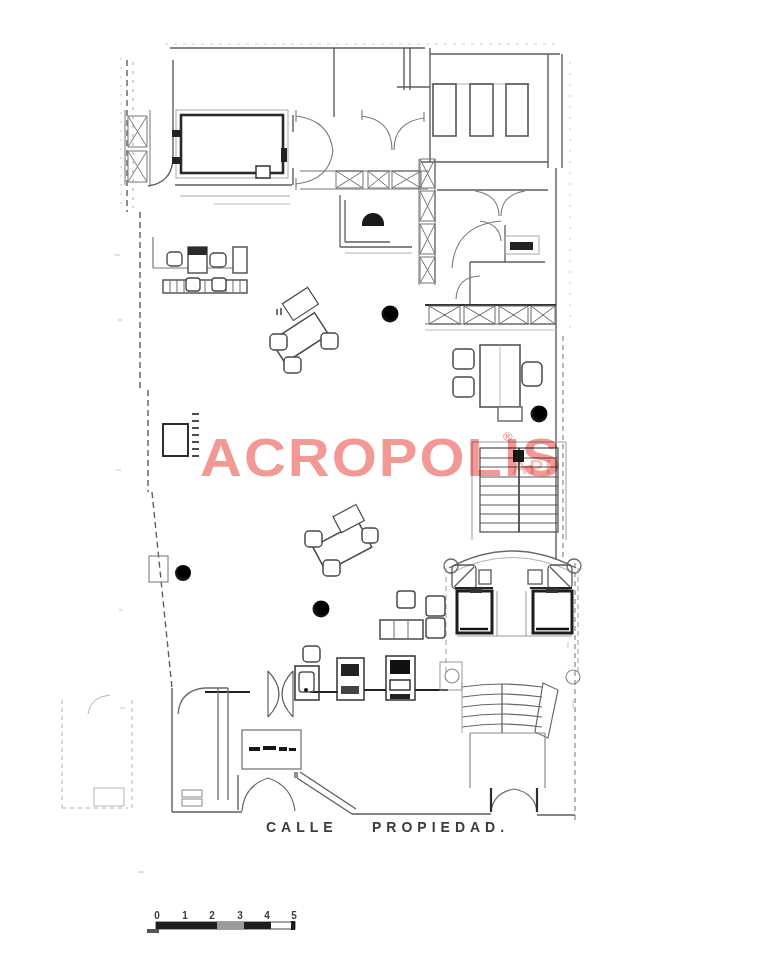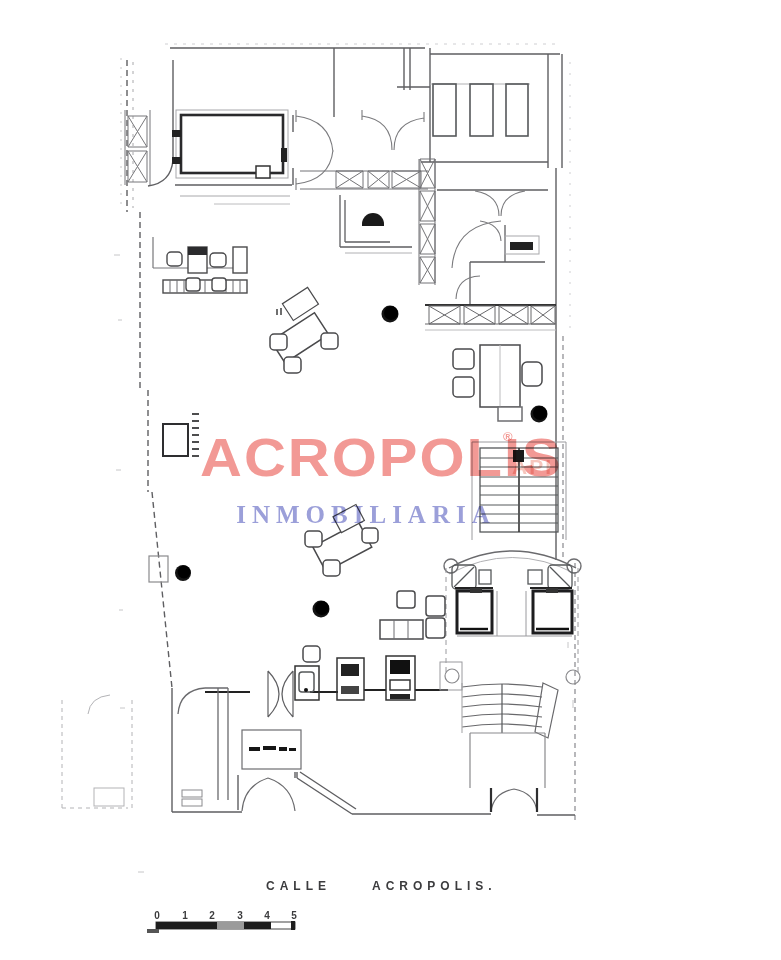--- a/index.html
+++ b/index.html
@@ -14,21 +14,21 @@
   .wm-reg{left:503px;top:429px;font-size:13px;font-weight:bold;color:var(--brand);opacity:.8;}
   .wm-api{left:512px;top:455px;font-size:21px;font-weight:bold;letter-spacing:2px;
     color:var(--api);opacity:.95;text-align:center;}
   .wm-agency{left:200px;top:477px;width:332px;text-align:center;
     font-family:"Liberation Serif",serif;font-size:19px;font-weight:bold;letter-spacing:3px;
     color:var(--purple);opacity:.85;}
   .wm-name{left:200px;top:501px;width:332px;text-align:center;
     font-family:"Liberation Serif",serif;font-size:25px;font-weight:bold;letter-spacing:6px;
     color:var(--purple);opacity:.85;}
   
-  .street{position:absolute;top:879px;font-size:12px;font-weight:bold;letter-spacing:5px;
+  .street{position:absolute;top:819px;font-size:14px;font-weight:bold;letter-spacing:5px;
     color:var(--ink);filter:blur(.3px);}
   .street.w1{left:266px;} .street.w2{left:372px;}
   .scale-num{fill:var(--ink);font-family:"Liberation Sans",sans-serif;font-size:10px;
     font-weight:bold;text-anchor:middle;}
 </style>
 </head>
 <body>
 
 <div class="canvas">
 
@@ -309,18 +309,17 @@
     <rect x="217" y="922" width="27" height="7" fill="#9b9b9b"></rect>
     <rect x="244" y="922" width="27" height="7" fill="#1e1e1e"></rect>
     <rect x="291" y="921" width="4" height="9" fill="#1e1e1e"></rect>
     <rect x="147" y="929" width="12" height="4" fill="#555"></rect>
   </g>
 </svg>
 
 <div class="wm wm-brand">ACROPOLIS</div>
 <div class="wm wm-reg">®</div>
 <div class="wm wm-api">API</div>
-<div class="wm wm-name">INMOBILIARIA</div>
 
 <span class="street w1">CALLE</span>
-<span class="street w2">ACROPOLIS.</span>
+<span class="street w2">PROPIEDAD.</span>
 
 </div>
 
 </body></html>

